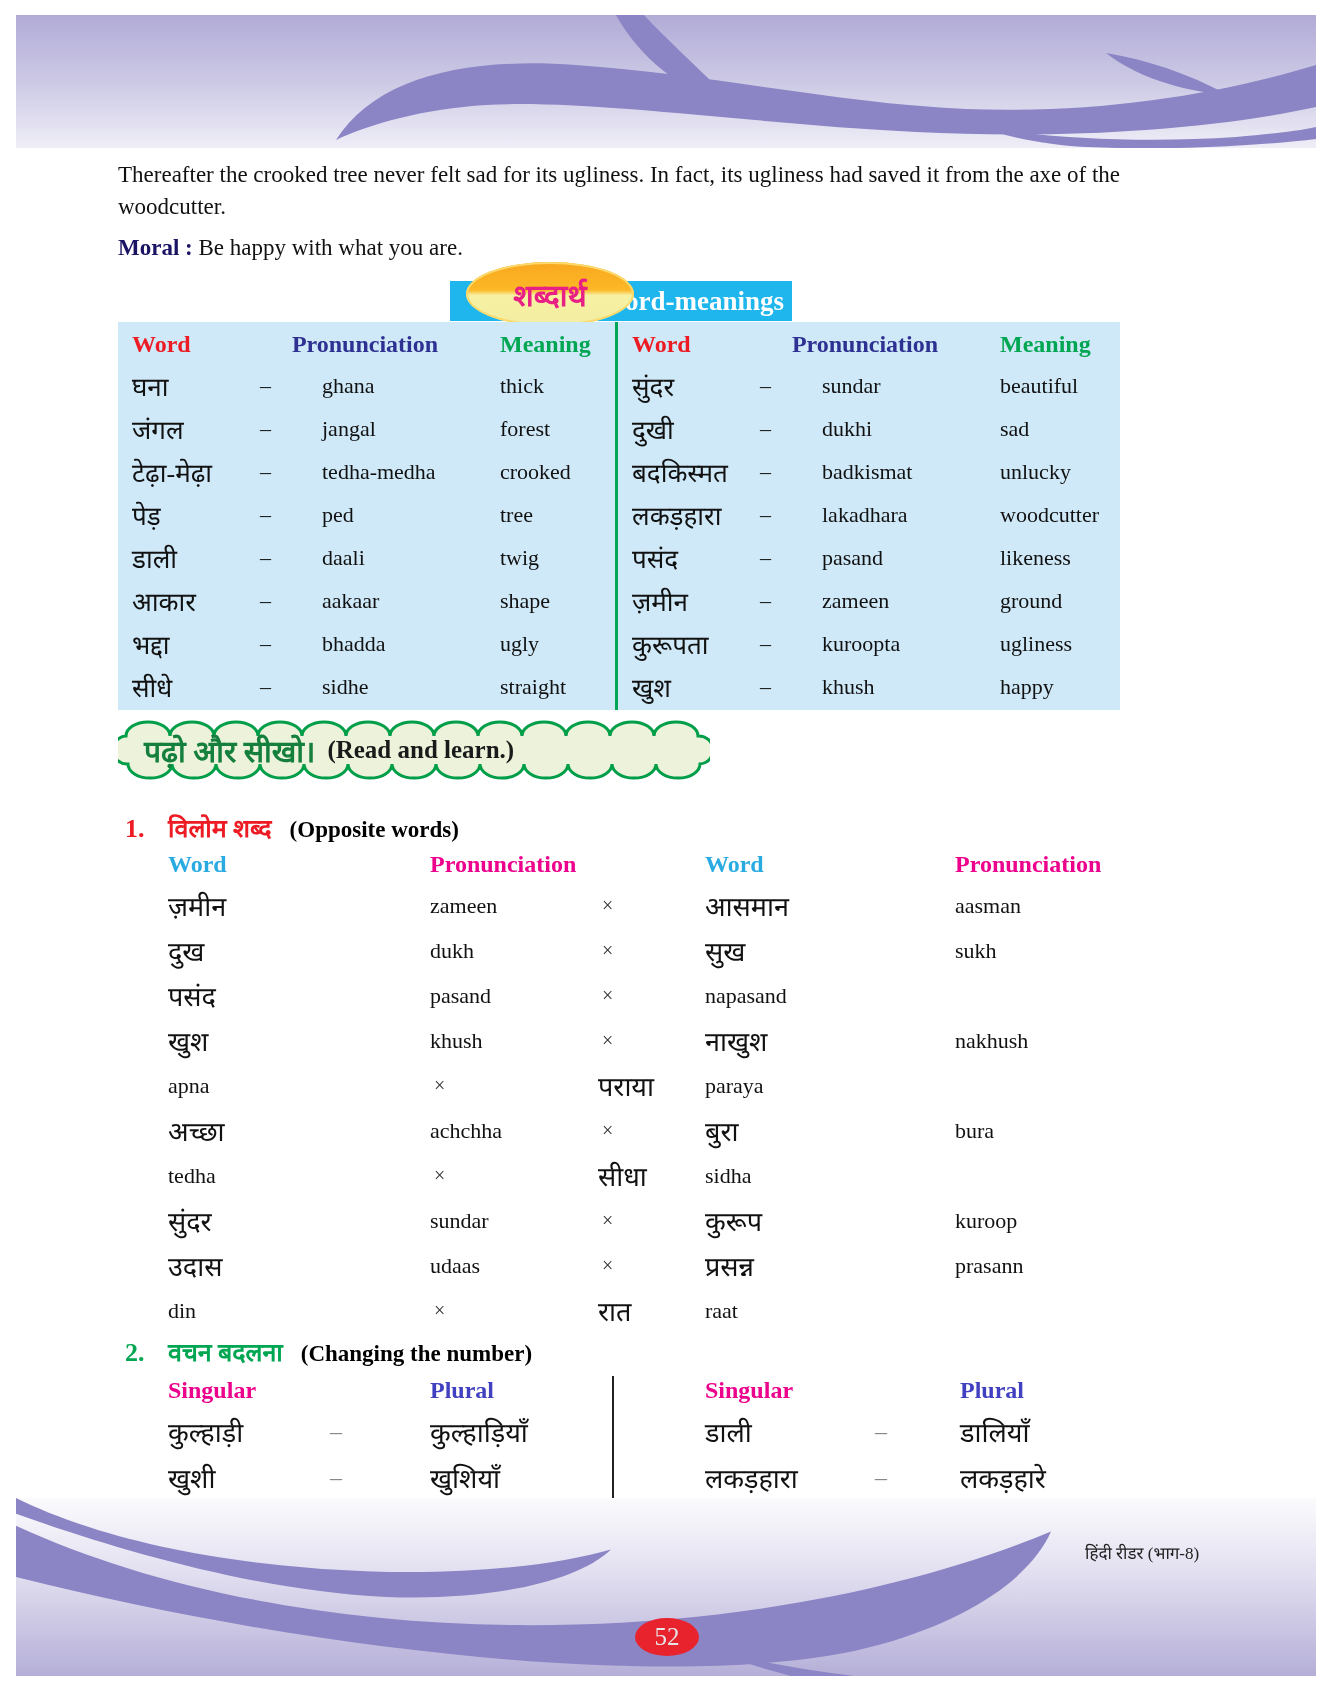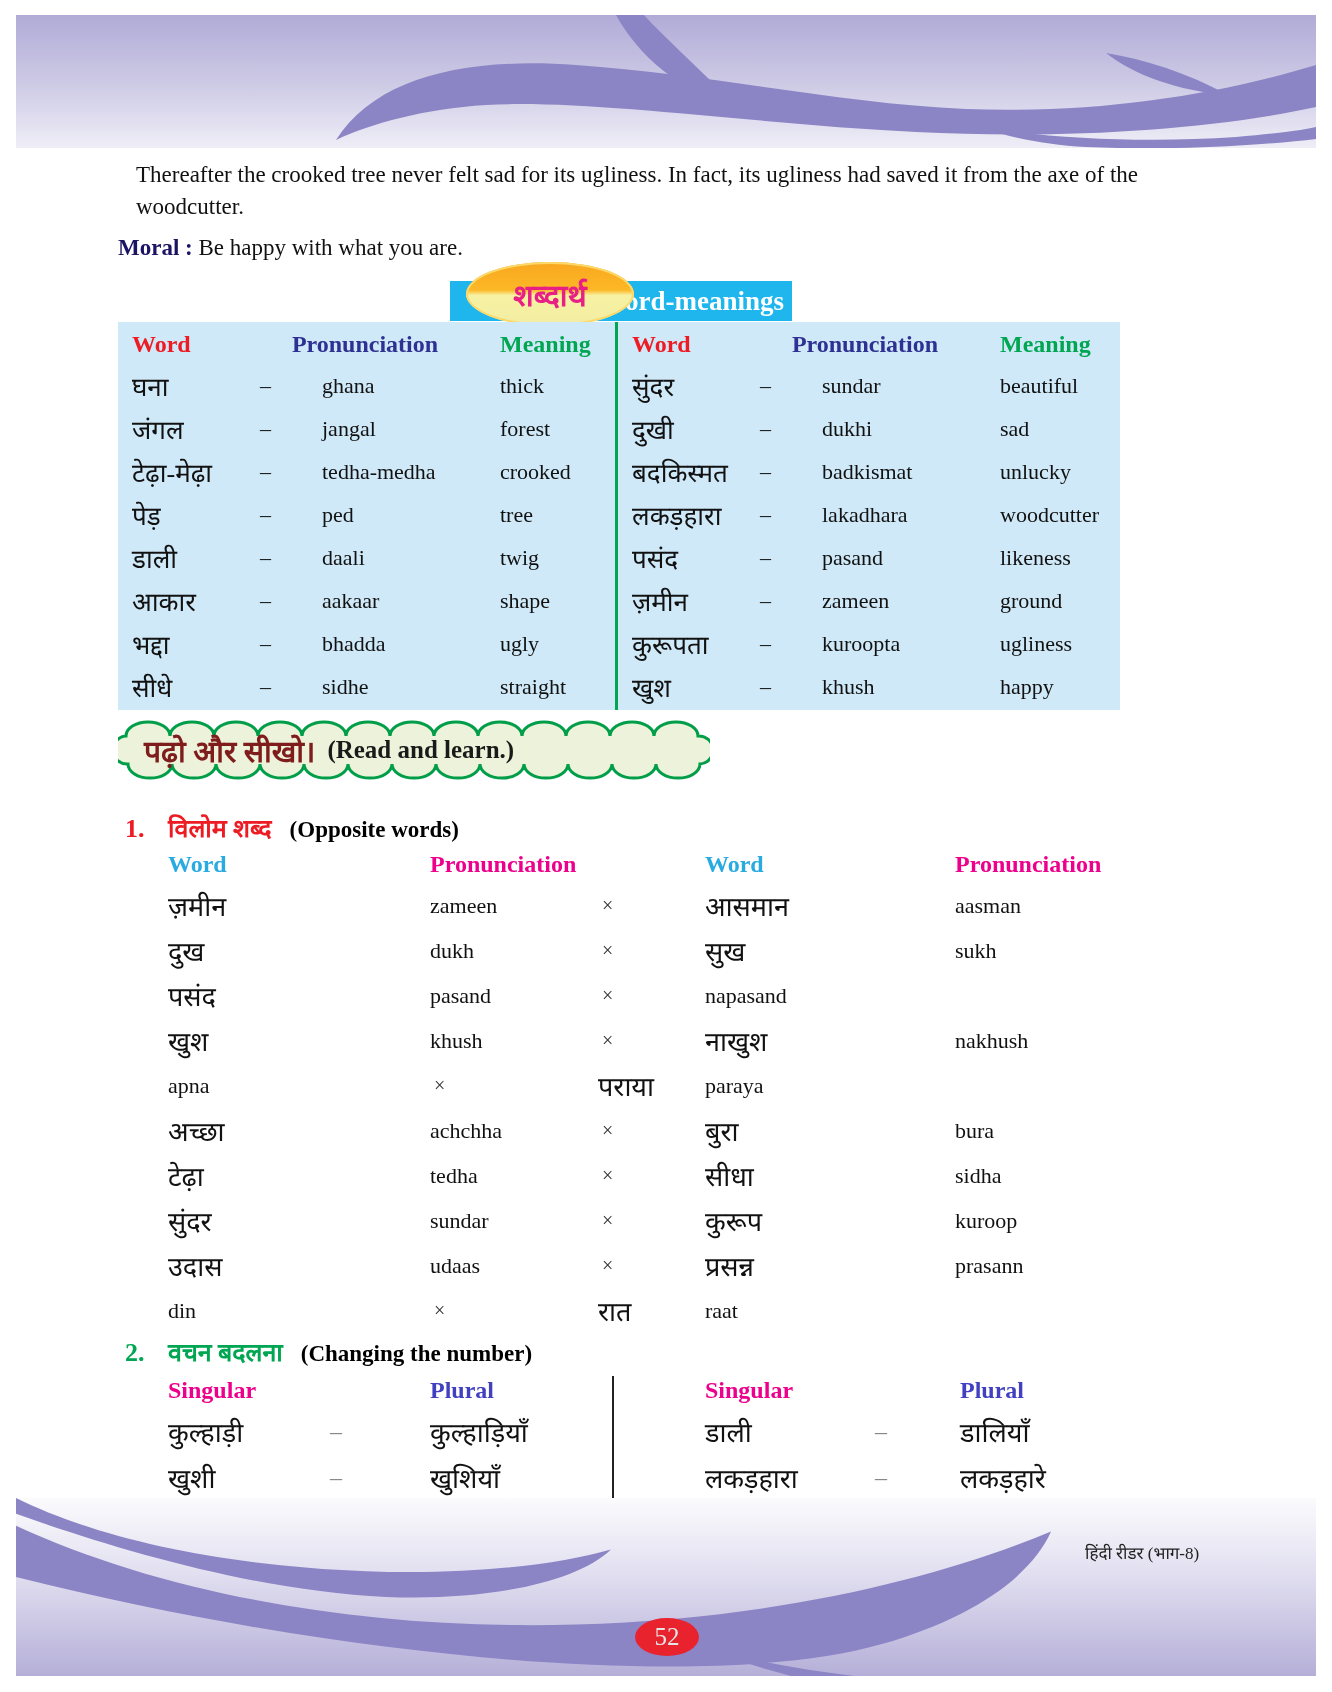--- a/index.html
+++ b/index.html
@@ -8,21 +8,21 @@
   .abs{position:absolute;}
 
   
   .band-top{left:16px;top:15px;width:1300px;height:133px;
     background:linear-gradient(180deg,#b1abd7 0%,#cfcce6 55%,#efeef7 100%);}
   .band-bottom{left:16px;top:1498px;width:1300px;height:178px;
     background:linear-gradient(180deg,#fbfbfd 0%,#e3e1f1 40%,#b5afd8 100%);}
   .band-top svg,.band-bottom svg{width:100%;height:100%;display:block;}
 
   
-  .intro{left:118px;top:136px;width:1108px;font-size:23px;line-height:32px;margin-left:18px;}
+  .intro{left:118px;top:136px;width:1108px;font-size:23px;line-height:32px;}
   .moral{left:118px;top:212px;font-size:23px;}
   .moral-label{color:#1b1464;font-weight:bold;}
 
   
   .wm-bar{left:450px;top:281px;width:342px;height:40px;background:#1fb6ed;
           display:flex;align-items:center;justify-content:flex-end;padding-right:8px;box-sizing:border-box;}
   .wm-bar-label{color:#fff;font-weight:bold;font-size:27px;}
   .wm-oval{left:466px;top:262px;width:168px;height:64px;border-radius:50%;
     background:linear-gradient(180deg,#f9a71f 0%,#fcb826 44%,#f7f1a2 52%,#f3eda4 100%);
     display:flex;align-items:center;justify-content:center;
@@ -38,21 +38,21 @@
   .h-pron{grid-column:2/4;text-align:center;color:#2e3192;font-weight:bold;font-size:24px;}
   .h-meaning{color:#00a651;font-weight:bold;font-size:24px;padding-left:20px;}
   .wm-word{font-size:26px;}
   .wm-dash{padding-left:10px;font-size:22px;}
   .wm-pron{padding-left:20px;font-size:22px;font-family:Liberation Serif, serif;}
   .wm-meaning{padding-left:20px;font-size:22px;}
 
   
   .banner{left:118px;top:714px;width:592px;height:72px;}
   .banner-text{position:absolute;left:26px;top:0;height:100%;display:flex;align-items:center;gap:12px;}
-  .banner-hindi{color:#7f1d1d;font-weight:bold;font-size:30px;}
+  .banner-hindi{color:#15803d;font-weight:bold;font-size:30px;}
   .banner-eng{color:#1a1a1a;font-weight:bold;font-size:25px;}
 
   
   .sec{display:flex;align-items:baseline;}
   .sec1{left:125px;top:810px;}
   .sec2{left:125px;top:1334px;}
   .sec-num{font-weight:bold;font-size:26px;width:43px;}
   .sec1 .sec-num,.sec1 .sec-hindi{color:#ed1c24;}
   .sec2 .sec-num,.sec2 .sec-hindi{color:#00a651;}
   .sec-hindi{font-weight:bold;font-size:25px;}
@@ -315,21 +315,20 @@
 
         <div class="op-row">
           <span class="op-hindi">अच्छा</span>
           <span class="op-pron">achchha</span>
           <span class="op-cross">×</span>
           <span class="op-hindi">बुरा</span>
           <span class="op-pron">bura</span>
         </div>
 
         <div class="op-row">
-          <span class="op-hindi">टेढ़ा</span>
           <span class="op-pron">tedha</span>
           <span class="op-cross">×</span>
           <span class="op-hindi">सीधा</span>
           <span class="op-pron">sidha</span>
         </div>
 
         <div class="op-row">
           <span class="op-hindi">सुंदर</span>
           <span class="op-pron">sundar</span>
           <span class="op-cross">×</span>

